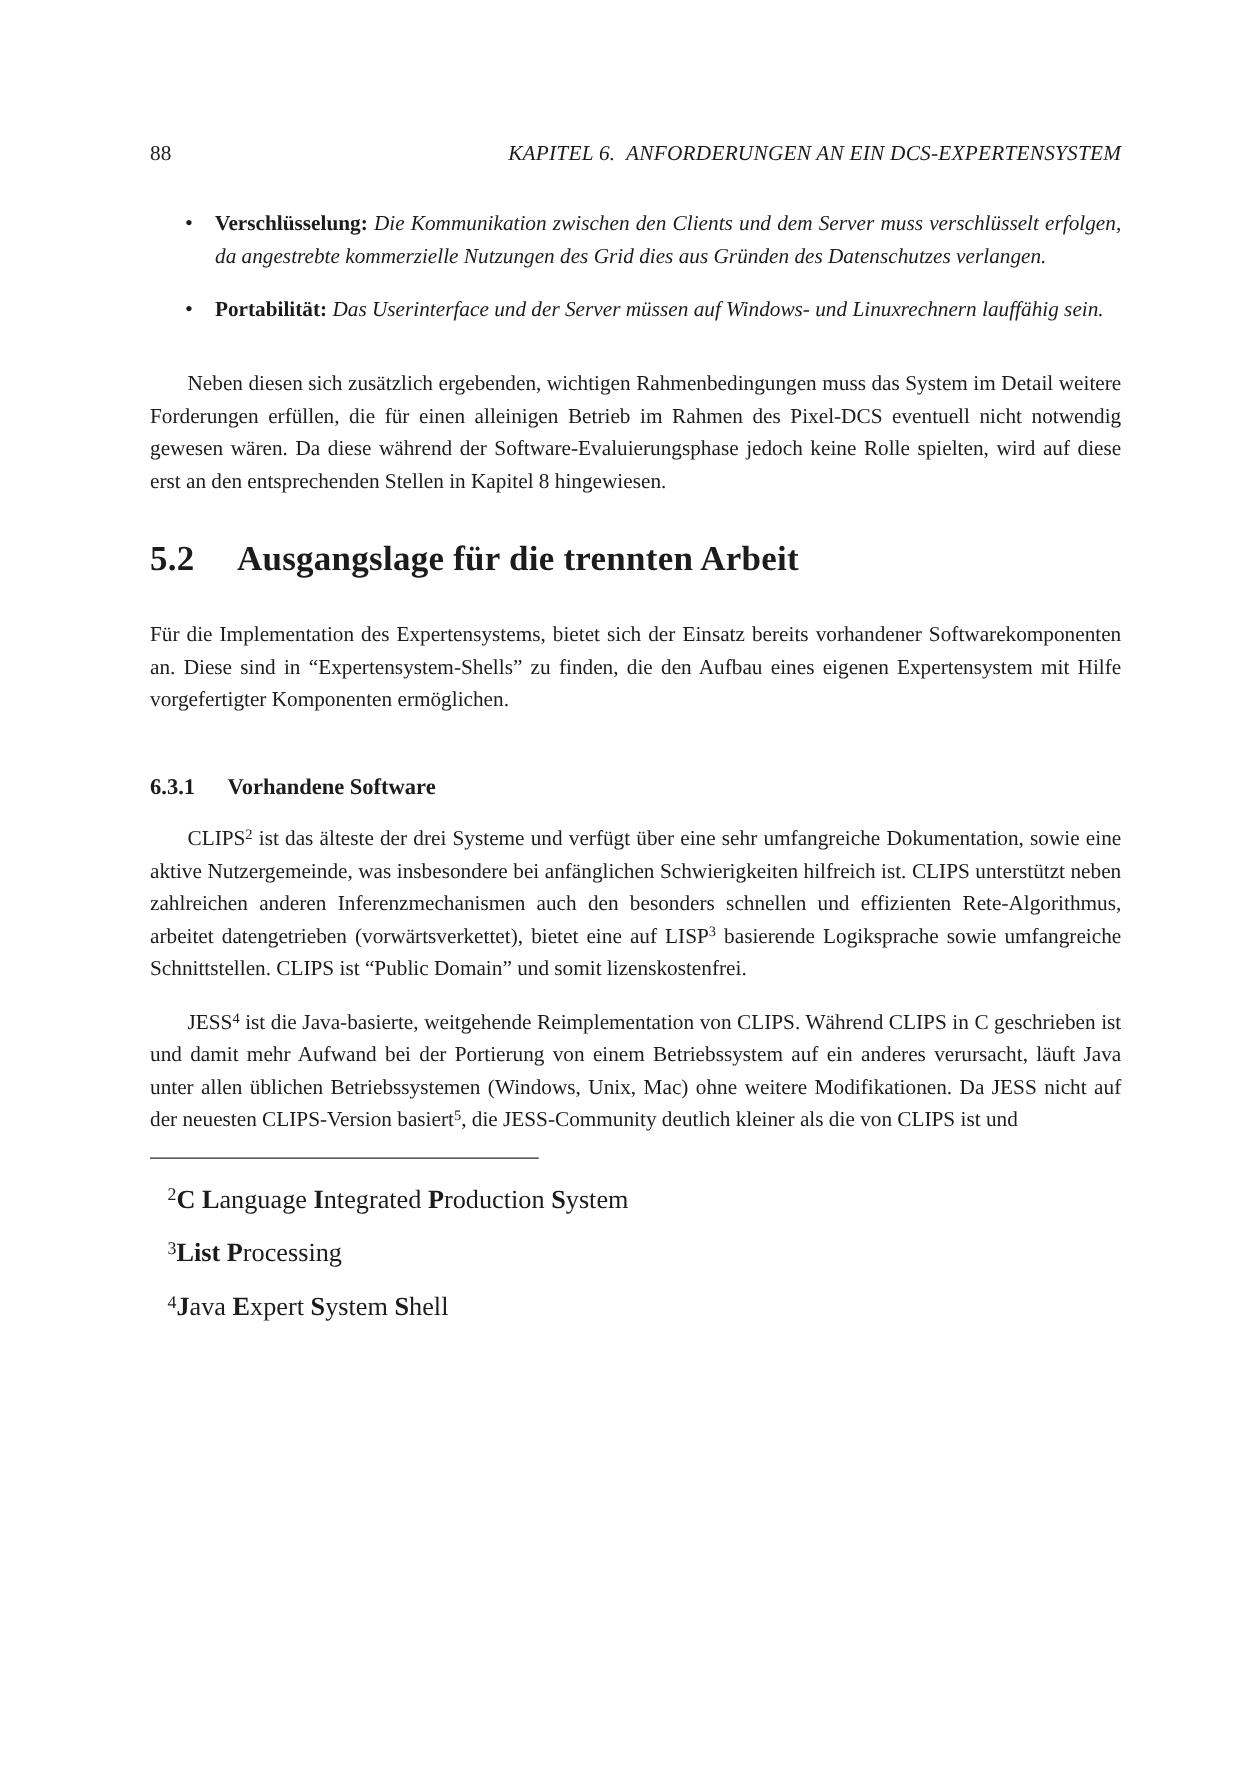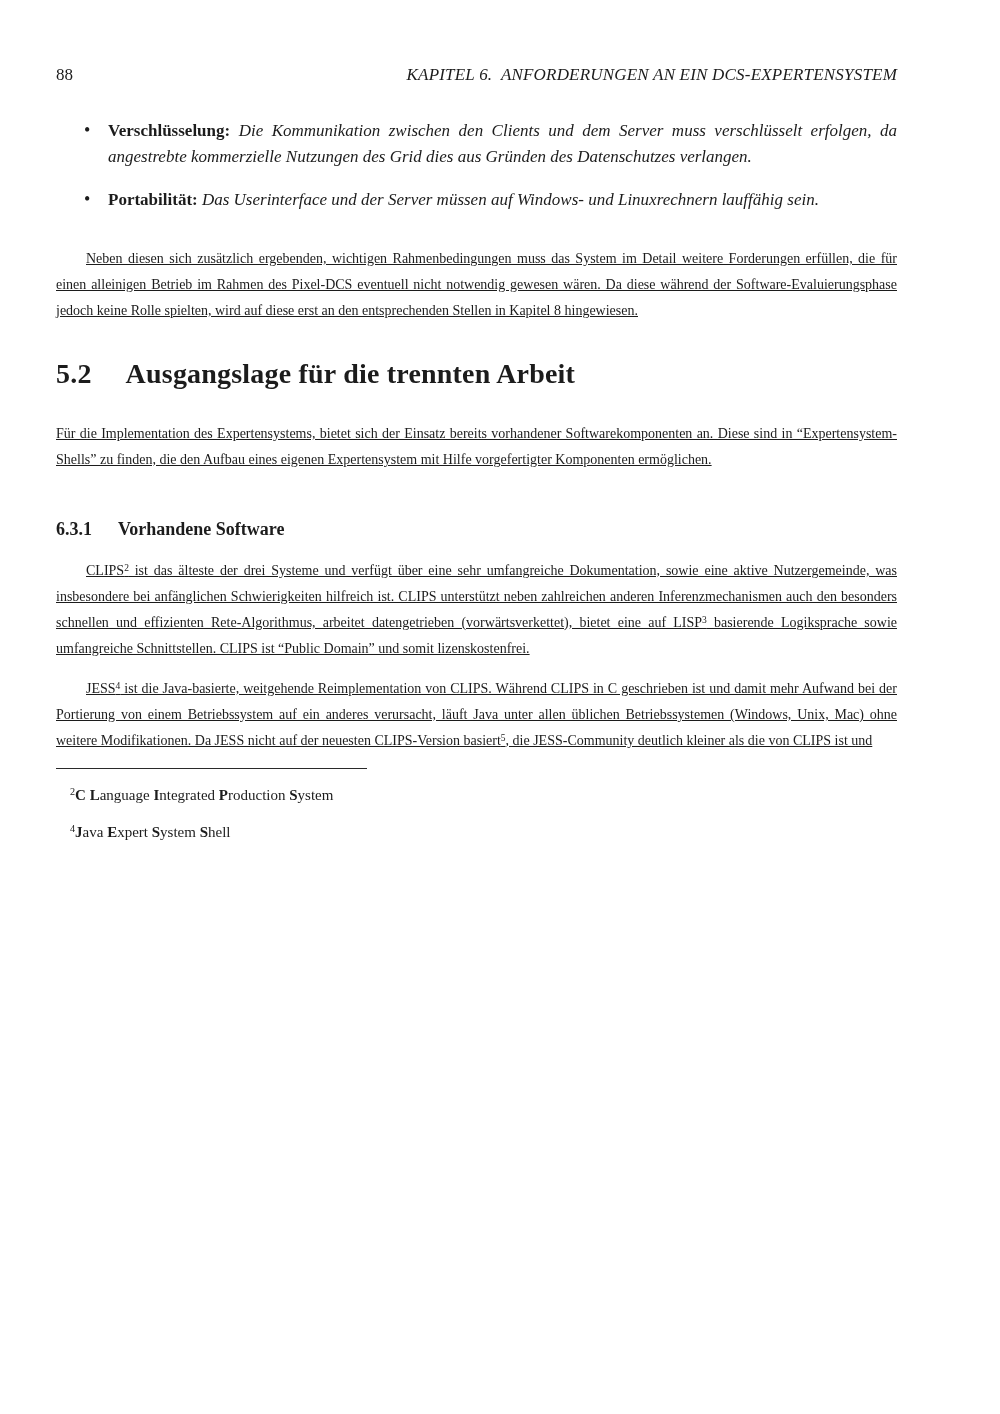--- a/index.html
+++ b/index.html
@@ -6,21 +6,21 @@
   .page {
     position: relative;
     width: 1000px;
     height: 1414px;
     background: #ffffff;
     color: #1c1c1c;
     font-family: "Liberation Serif", "DejaVu Serif", serif;
     overflow: hidden;
     box-sizing: border-box;
   }
-  .content { margin: 0 103px 0 56px; padding-top: 62px; }
+  .content { margin: 0 103px 0 120px; padding-top: 110px; }
 
   .page-header {
     display: flex;
     justify-content: space-between;
     align-items: baseline;
     font-size: 17px;
     line-height: 26px;
   }
   .chapter-title { font-style: italic; white-space: pre-wrap; letter-spacing: 0.2px; }
 
@@ -30,21 +30,21 @@
     padding-left: 52px;
     font-size: 17px;
     line-height: 26px;
     text-align: justify;
     font-style: italic;
   }
   .req-item + .req-item { margin-top: 17px; }
   .bullet-dot { position: absolute; left: 28px; top: -1px; font-style: normal; font-size: 18px; }
   .req-label { font-style: normal; font-weight: bold; }
 
-  .para { font-size: 14px; line-height: 26px; text-align: justify; text-decoration: underline; }
+  .para { font-size: 17px; line-height: 26px; text-align: justify; }
   .para sup, .footnote sup {
     font-size: 68%;
     line-height: 0;
     vertical-align: baseline;
     position: relative;
     top: -0.45em;
   }
   #p-neben { margin-top: 33px; text-indent: 30px; }
 
   .section-heading {
@@ -71,21 +71,21 @@
   #p-jess { margin-top: 7px; text-indent: 30px; }
 
   .footnote-rule {
     margin-top: 8px;
     width: 311px;
     height: 0;
     border-top: 1.6px solid #2a2a2a;
   }
   .footnotes { margin-top: 6px; }
   .footnote {
-    font-size: 15px;
+    font-size: 21px;
     line-height: 22px;
     text-align: justify;
     text-indent: 14px;
   }
   .b { font-weight: bold; }
 </style>
 </head>
 <body>
 
 <div class="page">
@@ -119,17 +119,18 @@
 
 
     <p class="para" id="p-clips"><span>CLIPS</span><sup>2</sup><span> ist das älteste der drei Systeme und verfügt über eine sehr umfangreiche Dokumentation, sowie eine aktive Nutzergemeinde, was insbesondere bei anfänglichen Schwierigkeiten hilfreich ist. CLIPS unterstützt neben zahlreichen anderen Inferenzmechanismen auch den besonders schnellen und effizienten Rete-Algorithmus, arbeitet datengetrieben (vorwärtsverkettet), bietet eine auf LISP</span><sup>3</sup><span> basierende Logiksprache sowie umfangreiche Schnittstellen. CLIPS ist “Public Domain” und somit lizenskostenfrei.</span></p>
 
     <p class="para" id="p-jess"><span>JESS</span><sup>4</sup><span> ist die Java-basierte, weitgehende Reimplementation von CLIPS. Während CLIPS in C geschrieben ist und damit mehr Aufwand bei der Portierung von einem Betriebssystem auf ein anderes verursacht, läuft Java unter allen üblichen Betriebssystemen (Windows, Unix, Mac) ohne weitere Modifikationen. Da JESS nicht auf der neuesten CLIPS-Version basiert</span><sup>5</sup><span>, die JESS-Community deutlich kleiner als die von CLIPS ist und</span></p>
 
     <div class="footnote-rule"></div>
 
     <div class="footnotes">
       <p class="footnote"><sup>2</sup><span><span class="b">C</span><span> </span><span class="b">L</span><span>anguage </span><span class="b">I</span><span>ntegrated </span><span class="b">P</span><span>roduction </span><span class="b">S</span><span>ystem</span></span></p>
+      <p class="footnote"><sup>3</sup><span><span class="b">List</span><span> </span><span class="b">P</span><span>rocessing</span></span></p>
       <p class="footnote"><sup>4</sup><span><span class="b">J</span><span>ava </span><span class="b">E</span><span>xpert </span><span class="b">S</span><span>ystem </span><span class="b">S</span><span>hell</span></span></p>
     </div>
 
   </div>
 </div>
 
 </body></html>

